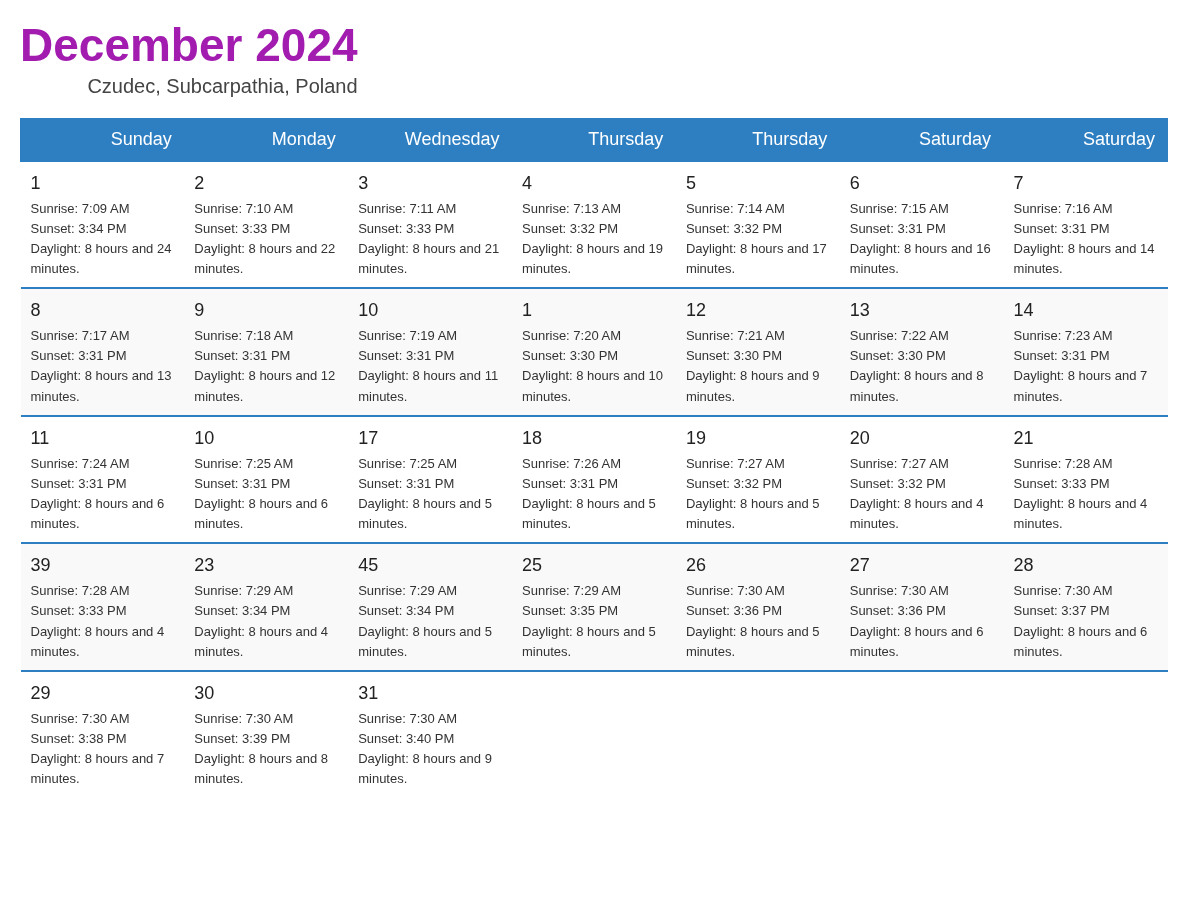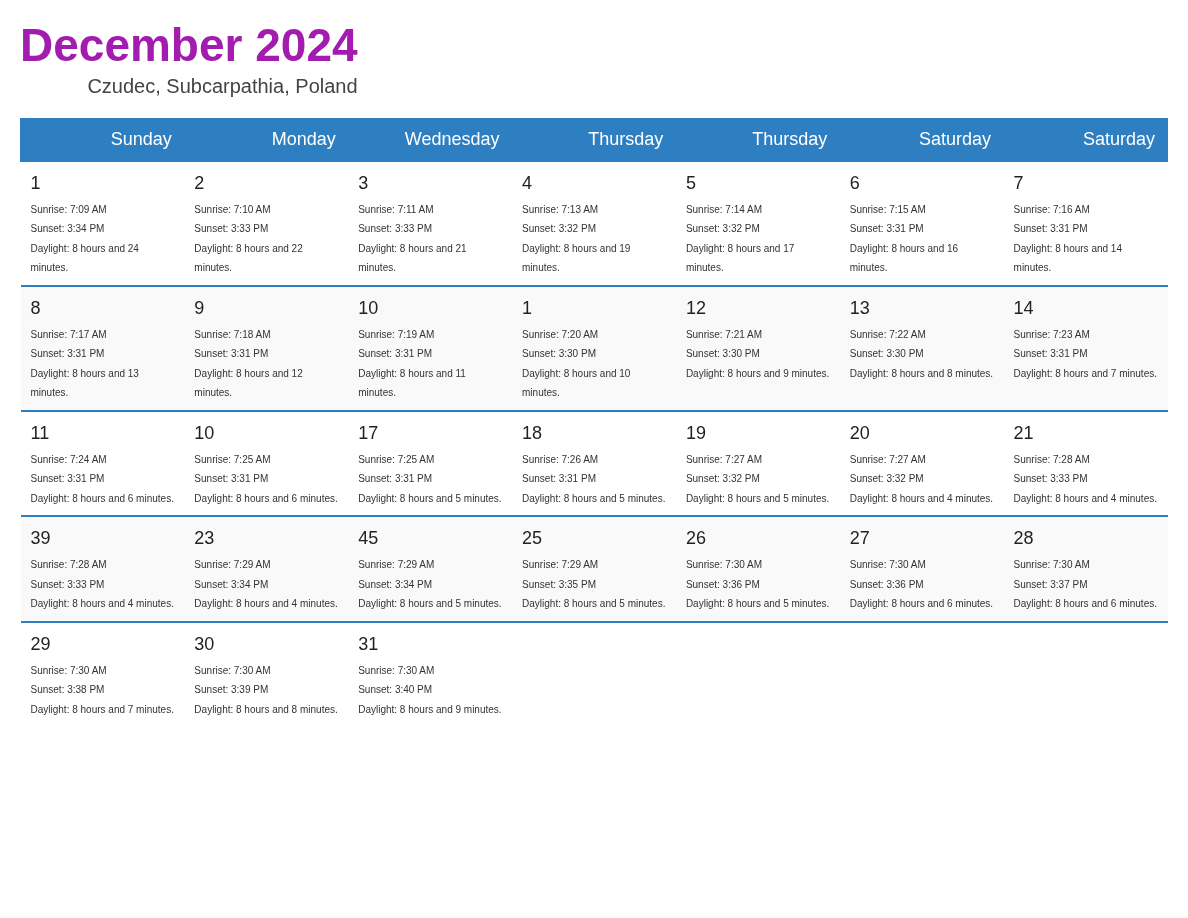--- a/index.html
+++ b/index.html
@@ -63,21 +63,21 @@
       border-left: none;
     }
     .day-number {
       font-size: 18px;
       font-weight: normal;
       color: #222;
       display: block;
       margin-bottom: 2px;
     }
     .day-info {
-      font-size: 10px;
+      font-size: 13px;
       color: #333;
       line-height: 1.55;
     }
     tbody tr {
       background: #fff;
     }
     tbody tr:nth-child(even) {
       background: #f9f9f9;
     }
     tbody tr td.empty {

